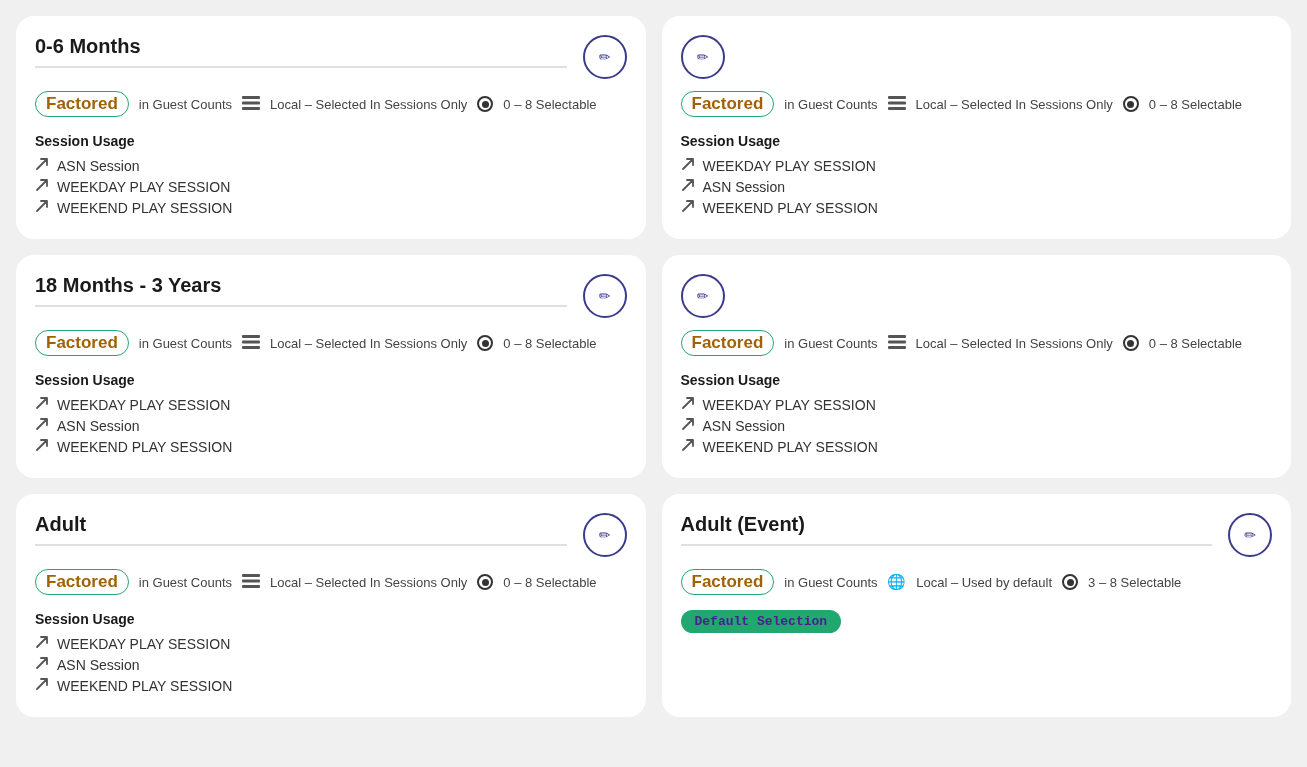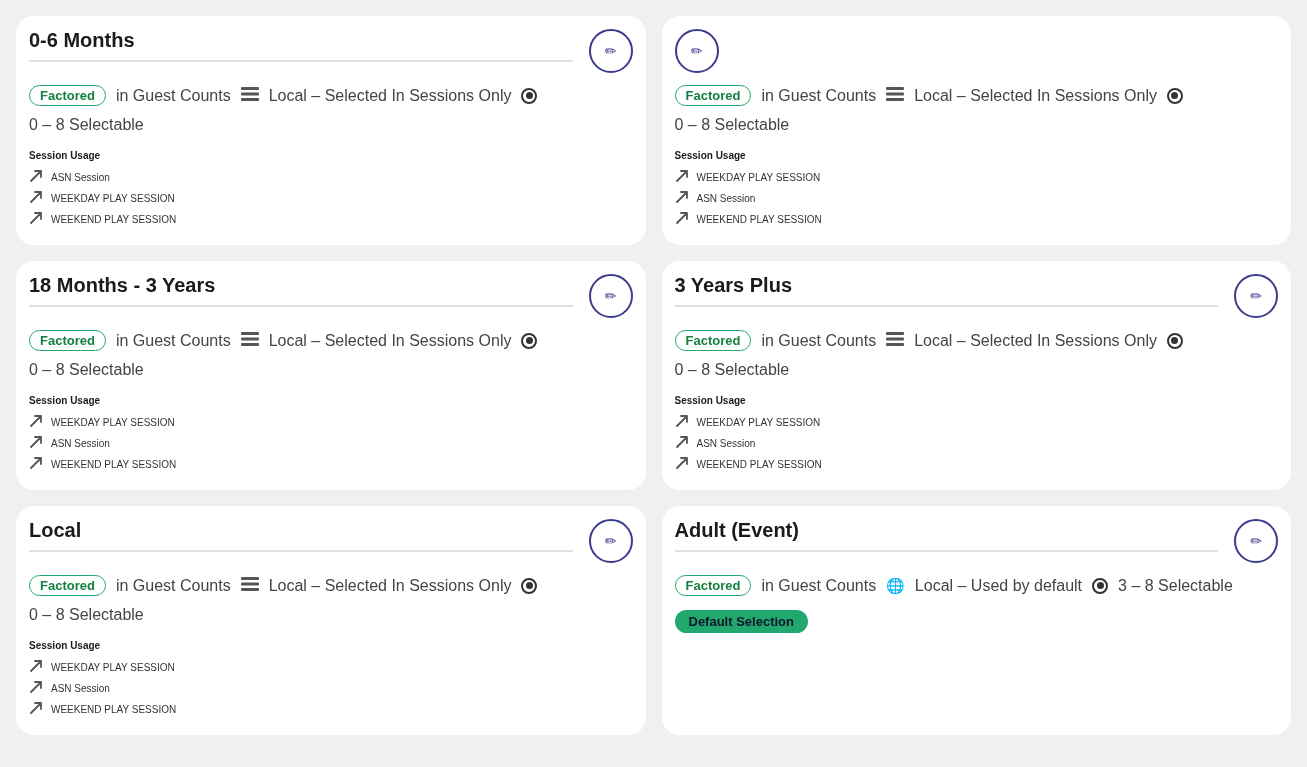--- a/index.html
+++ b/index.html
@@ -10,21 +10,21 @@
       min-height: 767px;
     }
     .grid {
       display: grid;
       grid-template-columns: 1fr 1fr;
       gap: 16px;
     }
     .card {
       background: #fff;
       border-radius: 18px;
-      padding: 13px;
+      padding: 19px;
       position: relative;
     }
     .card-header {
       display: flex;
       justify-content: space-between;
       align-items: flex-start;
       margin-bottom: 12px;
     }
     .card-title {
       font-size: 20px;
@@ -51,53 +51,54 @@
     }
     .meta-row {
       display: flex;
       align-items: center;
       gap: 10px;
       flex-wrap: wrap;
       margin-bottom: 16px;
     }
     .badge-factored {
       border: 1.5px solid #22a86e;
-      color: #15803d;
+      color: #a16207;
       border-radius: 20px;
       padding: 2px 10px;
-      font-size: 13px;
+      font-size: 17px;
       font-weight: 600;
       background: transparent;
     }
     .badge-default {
       background: #22a86e;
-      color: #0f172a;
+      color: #4c1d95;
       border-radius: 20px;
       padding: 4px 14px;
       font-size: 13px;
       font-weight: 600;
+      font-family: Liberation Mono, monospace;
     }
     .meta-text {
-      font-size: 16px;
+      font-size: 13px;
       color: #444;
     }
     .section-title {
-      font-size: 10px;
+      font-size: 14px;
       font-weight: 700;
       color: #1a1a1a;
       margin-bottom: 8px;
     }
     .session-item {
       display: flex;
       align-items: center;
       gap: 8px;
       margin-bottom: 4px;
     }
     .session-item-label {
-      font-size: 10px;
+      font-size: 14px;
       color: #333;
       font-weight: 500;
     }
     .radio-icon {
       width: 16px;
       height: 16px;
       border-radius: 50%;
       border: 2px solid #333;
       display: inline-flex;
       align-items: center;
@@ -246,62 +247,61 @@
         <div class="session-item">
           <span style="color: rgb(85, 85, 85); font-size: 13px;"><svg width="14" height="14" viewBox="0 0 14 14" fill="none" xmlns="http://www.w3.org/2000/svg">
               <path d="M2 12 L12 2 M12 2 H6 M12 2 V8" stroke="#555" stroke-width="1.8" stroke-linecap="round" stroke-linejoin="round"></path>
             </svg></span>
           <span class="session-item-label">WEEKEND PLAY SESSION</span>
         </div>
       </div>
     </div>
     <div class="card">
       <div class="card-header">
-        <div class="card-title">3 Years Plus</div>
-        <button class="edit-btn">
-          <span class="pencil-icon">✏</span>
-        </button>
-      </div>
-      <div class="meta-row">
-        <span class="badge-factored">Factored</span>
-        <span class="meta-text">in Guest Counts</span>
-        <span class="table-icon"><svg width="18" height="14" viewBox="0 0 18 14" fill="none" xmlns="http://www.w3.org/2000/svg">
-            <rect x="0" y="0" width="18" height="3" rx="1" fill="#555"></rect>
-            <rect x="0" y="5.5" width="18" height="3" rx="1" fill="#555"></rect>
-            <rect x="0" y="11" width="18" height="3" rx="1" fill="#555"></rect>
-          </svg></span>
-        <span class="meta-text">Local – Selected In Sessions Only</span>
-        <span class="radio-icon"></span>
-        <span class="meta-text">0 – 8 Selectable</span>
-      </div>
-      <div class="section-title">Session Usage</div>
-      <div>
-        <div class="session-item">
-          <span style="color: rgb(85, 85, 85); font-size: 13px;"><svg width="14" height="14" viewBox="0 0 14 14" fill="none" xmlns="http://www.w3.org/2000/svg">
-              <path d="M2 12 L12 2 M12 2 H6 M12 2 V8" stroke="#555" stroke-width="1.8" stroke-linecap="round" stroke-linejoin="round"></path>
-            </svg></span>
-          <span class="session-item-label">WEEKDAY PLAY SESSION</span>
-        </div>
-        <div class="session-item">
-          <span style="color: rgb(85, 85, 85); font-size: 13px;"><svg width="14" height="14" viewBox="0 0 14 14" fill="none" xmlns="http://www.w3.org/2000/svg">
-              <path d="M2 12 L12 2 M12 2 H6 M12 2 V8" stroke="#555" stroke-width="1.8" stroke-linecap="round" stroke-linejoin="round"></path>
-            </svg></span>
-          <span class="session-item-label">ASN Session</span>
-        </div>
-        <div class="session-item">
-          <span style="color: rgb(85, 85, 85); font-size: 13px;"><svg width="14" height="14" viewBox="0 0 14 14" fill="none" xmlns="http://www.w3.org/2000/svg">
-              <path d="M2 12 L12 2 M12 2 H6 M12 2 V8" stroke="#555" stroke-width="1.8" stroke-linecap="round" stroke-linejoin="round"></path>
-            </svg></span>
-          <span class="session-item-label">WEEKEND PLAY SESSION</span>
-        </div>
-      </div>
-    </div>
-    <div class="card">
-      <div class="card-header">
-        <div class="card-title">Local</div>
+        <button class="edit-btn">
+          <span class="pencil-icon">✏</span>
+        </button>
+      </div>
+      <div class="meta-row">
+        <span class="badge-factored">Factored</span>
+        <span class="meta-text">in Guest Counts</span>
+        <span class="table-icon"><svg width="18" height="14" viewBox="0 0 18 14" fill="none" xmlns="http://www.w3.org/2000/svg">
+            <rect x="0" y="0" width="18" height="3" rx="1" fill="#555"></rect>
+            <rect x="0" y="5.5" width="18" height="3" rx="1" fill="#555"></rect>
+            <rect x="0" y="11" width="18" height="3" rx="1" fill="#555"></rect>
+          </svg></span>
+        <span class="meta-text">Local – Selected In Sessions Only</span>
+        <span class="radio-icon"></span>
+        <span class="meta-text">0 – 8 Selectable</span>
+      </div>
+      <div class="section-title">Session Usage</div>
+      <div>
+        <div class="session-item">
+          <span style="color: rgb(85, 85, 85); font-size: 13px;"><svg width="14" height="14" viewBox="0 0 14 14" fill="none" xmlns="http://www.w3.org/2000/svg">
+              <path d="M2 12 L12 2 M12 2 H6 M12 2 V8" stroke="#555" stroke-width="1.8" stroke-linecap="round" stroke-linejoin="round"></path>
+            </svg></span>
+          <span class="session-item-label">WEEKDAY PLAY SESSION</span>
+        </div>
+        <div class="session-item">
+          <span style="color: rgb(85, 85, 85); font-size: 13px;"><svg width="14" height="14" viewBox="0 0 14 14" fill="none" xmlns="http://www.w3.org/2000/svg">
+              <path d="M2 12 L12 2 M12 2 H6 M12 2 V8" stroke="#555" stroke-width="1.8" stroke-linecap="round" stroke-linejoin="round"></path>
+            </svg></span>
+          <span class="session-item-label">ASN Session</span>
+        </div>
+        <div class="session-item">
+          <span style="color: rgb(85, 85, 85); font-size: 13px;"><svg width="14" height="14" viewBox="0 0 14 14" fill="none" xmlns="http://www.w3.org/2000/svg">
+              <path d="M2 12 L12 2 M12 2 H6 M12 2 V8" stroke="#555" stroke-width="1.8" stroke-linecap="round" stroke-linejoin="round"></path>
+            </svg></span>
+          <span class="session-item-label">WEEKEND PLAY SESSION</span>
+        </div>
+      </div>
+    </div>
+    <div class="card">
+      <div class="card-header">
+        <div class="card-title">Adult</div>
         <button class="edit-btn">
           <span class="pencil-icon">✏</span>
         </button>
       </div>
       <div class="meta-row">
         <span class="badge-factored">Factored</span>
         <span class="meta-text">in Guest Counts</span>
         <span class="table-icon"><svg width="18" height="14" viewBox="0 0 18 14" fill="none" xmlns="http://www.w3.org/2000/svg">
             <rect x="0" y="0" width="18" height="3" rx="1" fill="#555"></rect>
             <rect x="0" y="5.5" width="18" height="3" rx="1" fill="#555"></rect>

